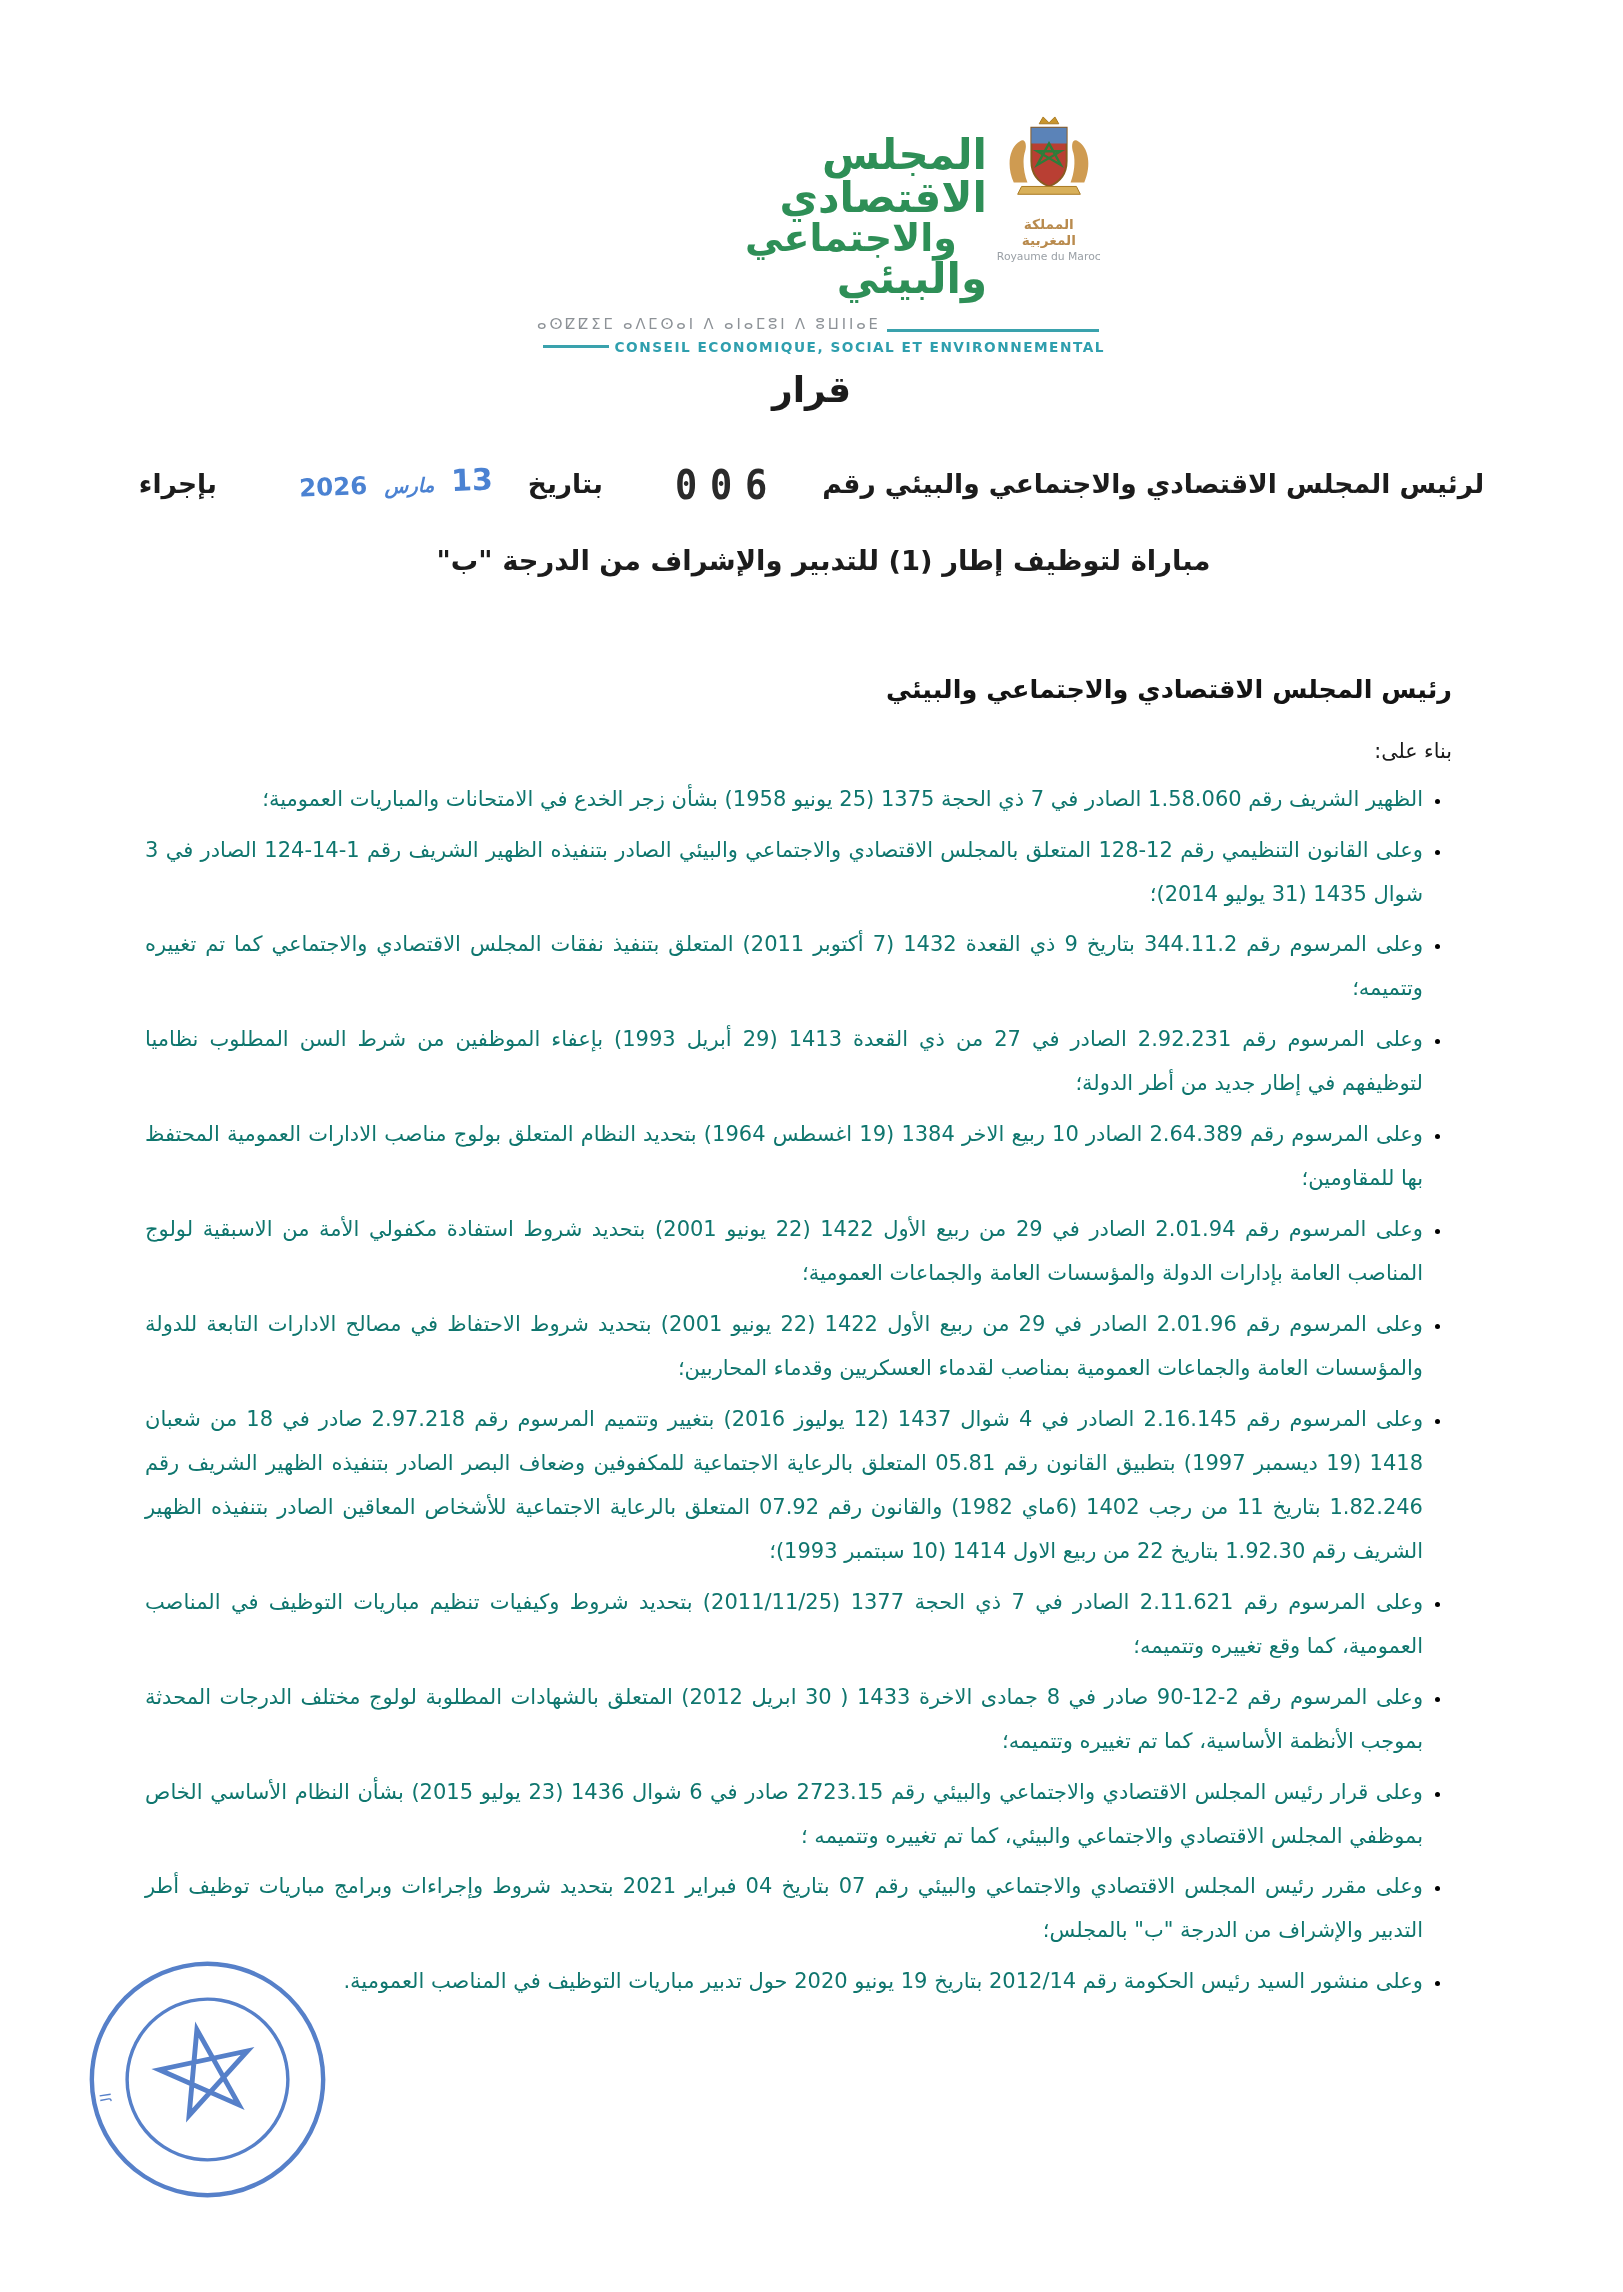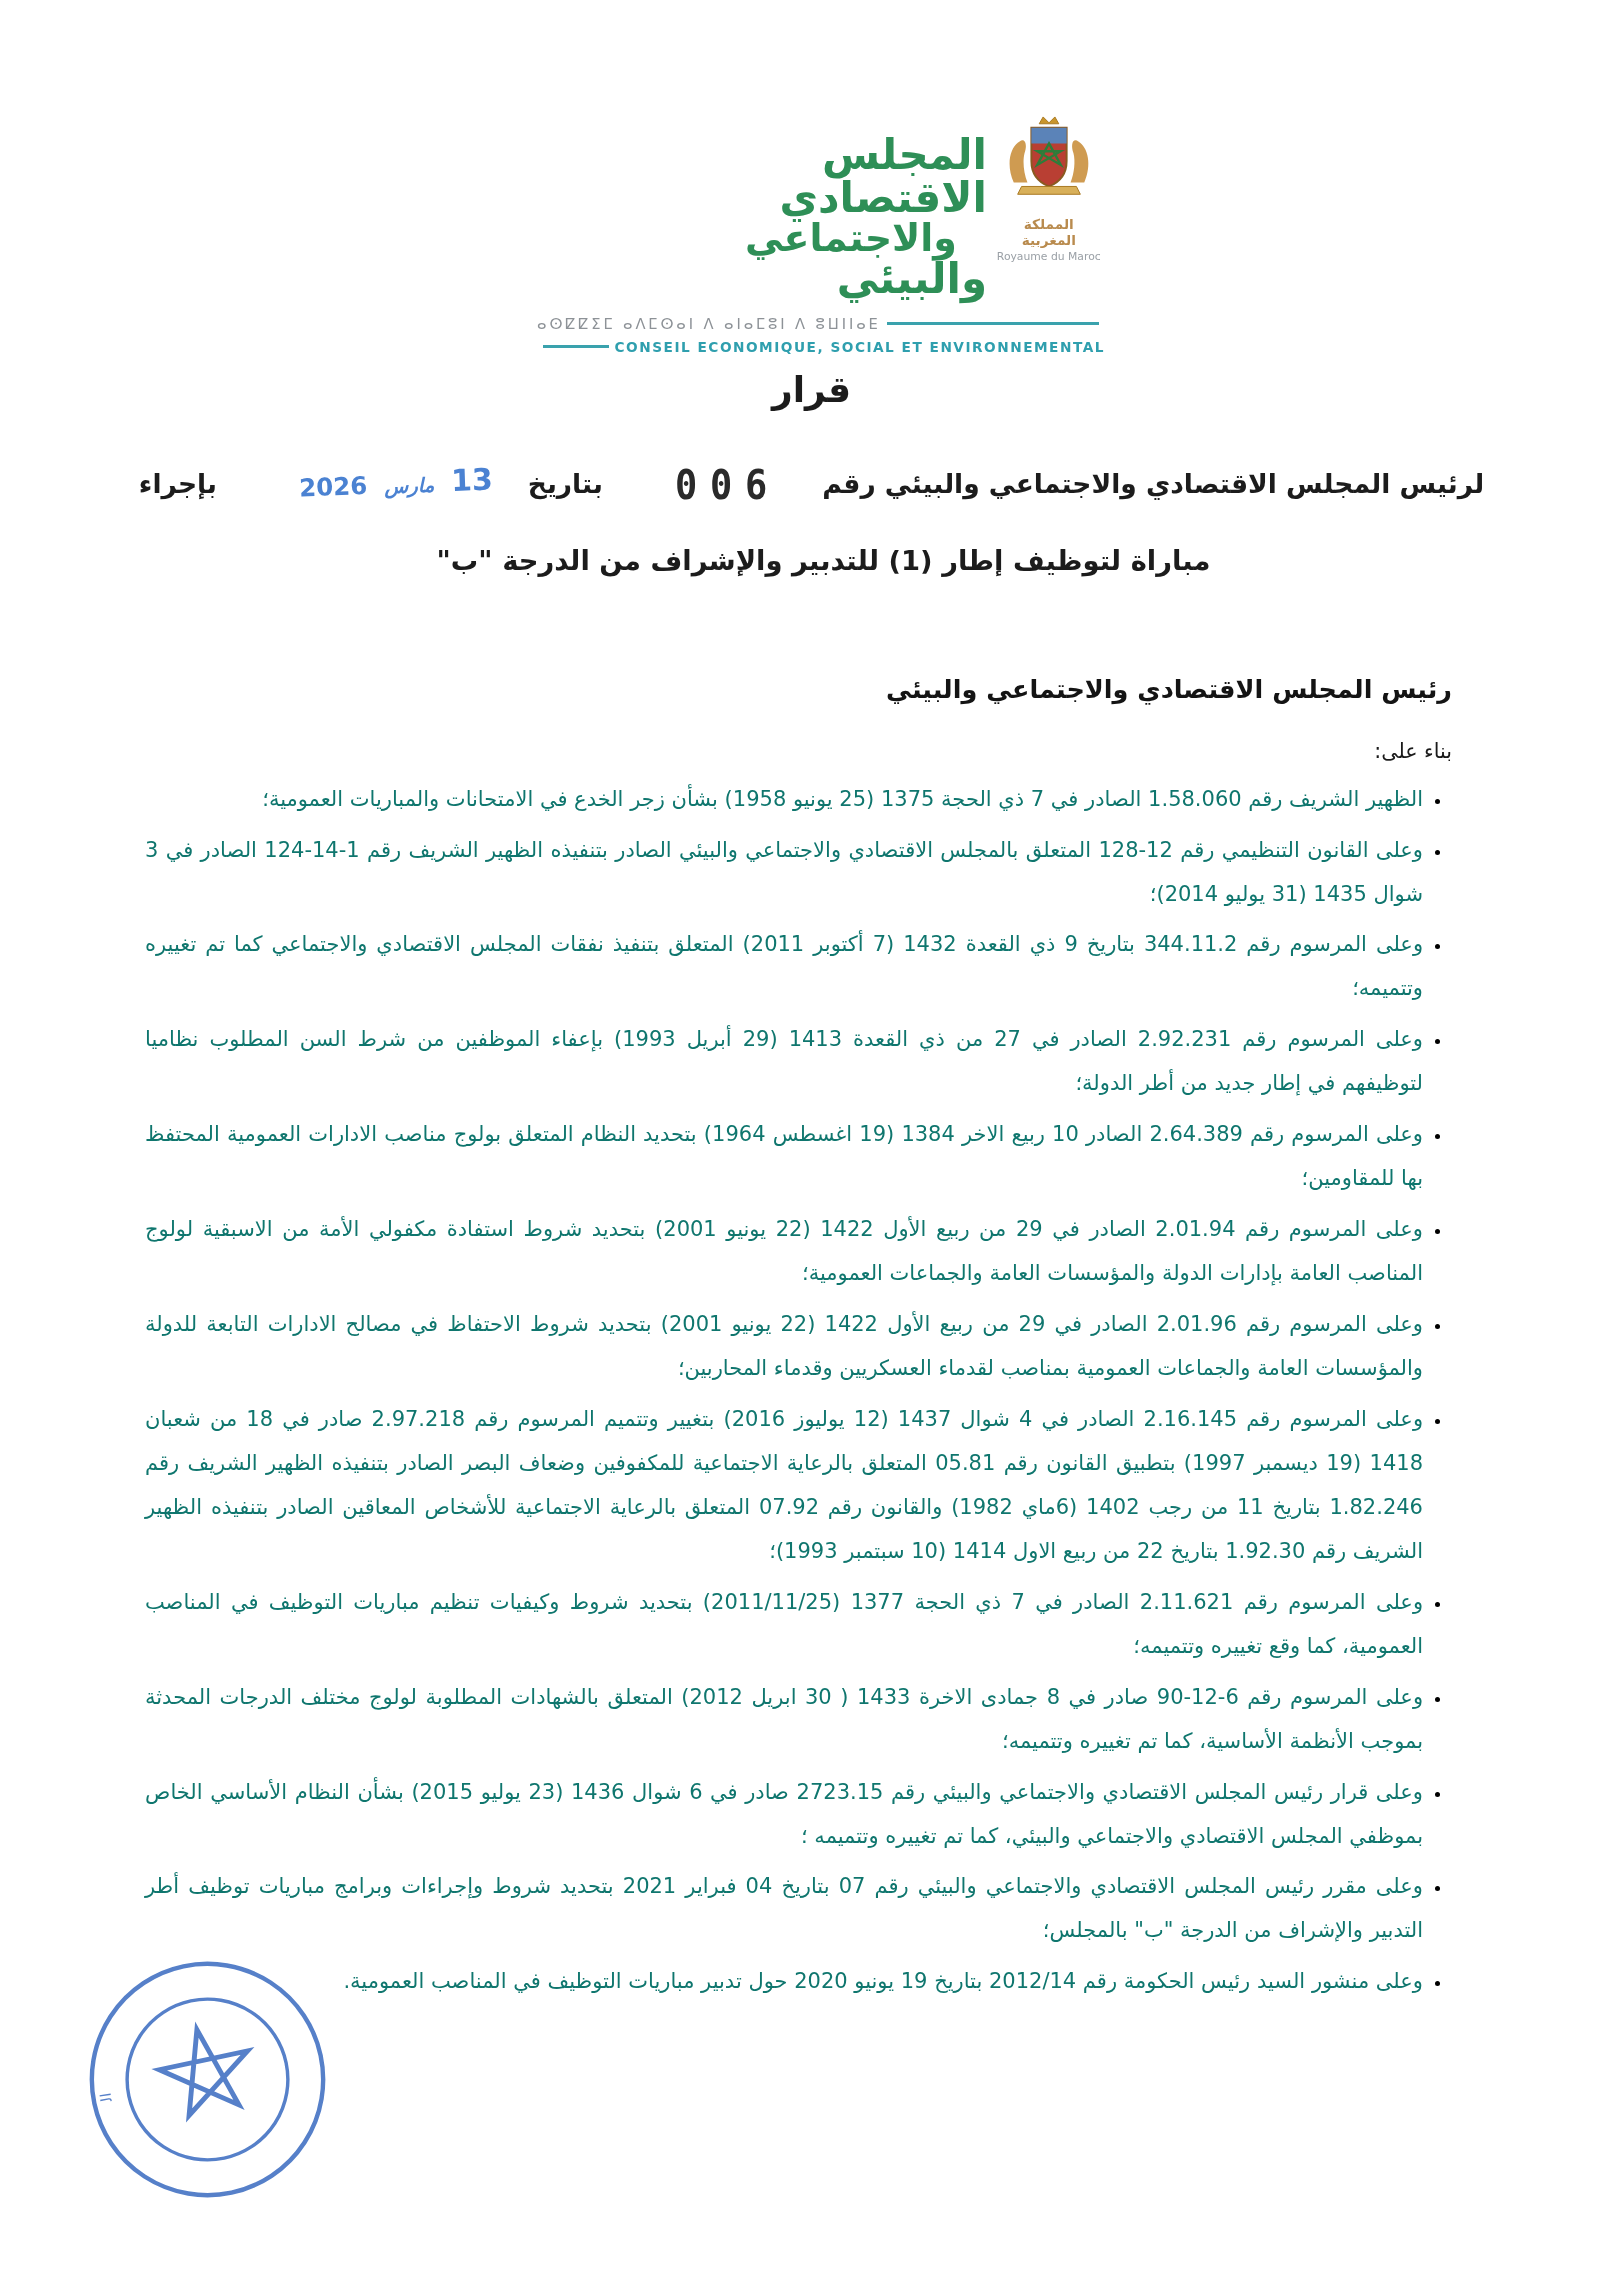--- a/index.html
+++ b/index.html
@@ -29,21 +29,21 @@
   }
   .calligraphy .cl{display:block;}
   .cl1{font-size:42px;letter-spacing:5.9px;padding-left:15.7px;margin-top:12px;}
   .cl2{font-size:42px;letter-spacing:2px;padding-left:33px;}
   .cl3{font-size:38px;letter-spacing:1px;padding-left:51px;text-align:center;}
   .cl4{font-size:42px;letter-spacing:9.8px;padding-left:84px;}
   .coat{width:108px;margin-left:7.8px;text-align:center;}
   .kingdom-ar{font-size:13.7px;color:#b98b4e;margin-top:3.9px;font-weight:bold;}
   .kingdom-fr{font-size:10.8px;color:#9aa0a6;margin-top:2px;}
   .logo-foot{margin-top:13.7px;}
-  .tif-line{display:flex;align-items:center;direction:ltr;}
+  .tif-line{display:flex;align-items:flex-end;direction:ltr;}
   .tifinagh{
     color:#8d9297;font-size:14.7px;letter-spacing:2.9px;white-space:nowrap;
     font-family:"DejaVu Sans", sans-serif;
   }
   .rule{height:2.9px;background:#3aa2ad;flex:1;margin:0 5.9px;}
   .fr-line{display:flex;align-items:center;direction:ltr;margin-top:6.9px;}
   .french{
     color:#2f9fae;font-size:13.7px;letter-spacing:1.5px;white-space:nowrap;
     text-transform:uppercase;font-weight:bold;
   }
@@ -177,21 +177,21 @@
     <ul class="refs">
         <li>الظهير الشريف رقم 1.58.060 الصادر في 7 ذي الحجة 1375 (25 يونيو 1958) بشأن زجر الخدع في الامتحانات والمباريات العمومية؛</li>
         <li>وعلى القانون التنظيمي رقم 12-128 المتعلق بالمجلس الاقتصادي والاجتماعي والبيئي الصادر بتنفيذه الظهير الشريف رقم 1-14-124 الصادر في 3 شوال 1435 (31 يوليو 2014)؛</li>
         <li>وعلى المرسوم رقم 344.11.2 بتاريخ 9 ذي القعدة 1432 (7 أكتوبر 2011) المتعلق بتنفيذ نفقات المجلس الاقتصادي والاجتماعي كما تم تغييره وتتميمه؛</li>
         <li>وعلى المرسوم رقم 2.92.231 الصادر في 27 من ذي القعدة 1413 (29 أبريل 1993) بإعفاء الموظفين من شرط السن المطلوب نظاميا لتوظيفهم في إطار جديد من أطر الدولة؛</li>
         <li>وعلى المرسوم رقم 2.64.389 الصادر 10 ربيع الاخر 1384 (19 اغسطس 1964) بتحديد النظام المتعلق بولوج مناصب الادارات العمومية المحتفظ بها للمقاومين؛</li>
         <li>وعلى المرسوم رقم 2.01.94 الصادر في 29 من ربيع الأول 1422 (22 يونيو 2001) بتحديد شروط استفادة مكفولي الأمة من الاسبقية لولوج المناصب العامة بإدارات الدولة والمؤسسات العامة والجماعات العمومية؛</li>
         <li>وعلى المرسوم رقم 2.01.96 الصادر في 29 من ربيع الأول 1422 (22 يونيو 2001) بتحديد شروط الاحتفاظ في مصالح الادارات التابعة للدولة والمؤسسات العامة والجماعات العمومية بمناصب لقدماء العسكريين وقدماء المحاربين؛</li>
         <li>وعلى المرسوم رقم 2.16.145 الصادر في 4 شوال 1437 (12 يوليوز 2016) بتغيير وتتميم المرسوم رقم 2.97.218 صادر في 18 من شعبان 1418 (19 ديسمبر 1997) بتطبيق القانون رقم 05.81 المتعلق بالرعاية الاجتماعية للمكفوفين وضعاف البصر الصادر بتنفيذه الظهير الشريف رقم 1.82.246 بتاريخ 11 من رجب 1402 (6ماي 1982) والقانون رقم 07.92 المتعلق بالرعاية الاجتماعية للأشخاص المعاقين الصادر بتنفيذه الظهير الشريف رقم 1.92.30 بتاريخ 22 من ربيع الاول 1414 (10 سبتمبر 1993)؛</li>
         <li>وعلى المرسوم رقم 2.11.621 الصادر في 7 ذي الحجة 1377 (2011/11/25) بتحديد شروط وكيفيات تنظيم مباريات التوظيف في المناصب العمومية، كما وقع تغييره وتتميمه؛</li>
-        <li>وعلى المرسوم رقم 6-12-90 صادر في 8 جمادى الاخرة 1433 ( 30 ابريل 2012) المتعلق بالشهادات المطلوبة لولوج مختلف الدرجات المحدثة بموجب الأنظمة الأساسية، كما تم تغييره وتتميمه؛</li>
+        <li>وعلى المرسوم رقم 2-12-90 صادر في 8 جمادى الاخرة 1433 ( 30 ابريل 2012) المتعلق بالشهادات المطلوبة لولوج مختلف الدرجات المحدثة بموجب الأنظمة الأساسية، كما تم تغييره وتتميمه؛</li>
         <li>وعلى قرار رئيس المجلس الاقتصادي والاجتماعي والبيئي رقم 2723.15 صادر في 6 شوال 1436 (23 يوليو 2015) بشأن النظام الأساسي الخاص بموظفي المجلس الاقتصادي والاجتماعي والبيئي، كما تم تغييره وتتميمه ؛</li>
         <li>وعلى مقرر رئيس المجلس الاقتصادي والاجتماعي والبيئي رقم 07 بتاريخ 04 فبراير 2021 بتحديد شروط وإجراءات وبرامج مباريات توظيف أطر التدبير والإشراف من الدرجة "ب" بالمجلس؛</li>
         <li>وعلى منشور السيد رئيس الحكومة رقم 2012/14 بتاريخ 19 يونيو 2020 حول تدبير مباريات التوظيف في المناصب العمومية.</li>
       </ul>
   </div>
 
   <div class="stamp">
     <svg width="247" height="247" viewBox="0 0 252 252">
       <defs>
         <path id="ringPath" d="M126,126 m-100,0 a100,100 0 1,1 200,0 a100,100 0 1,1 -200,0"></path>

